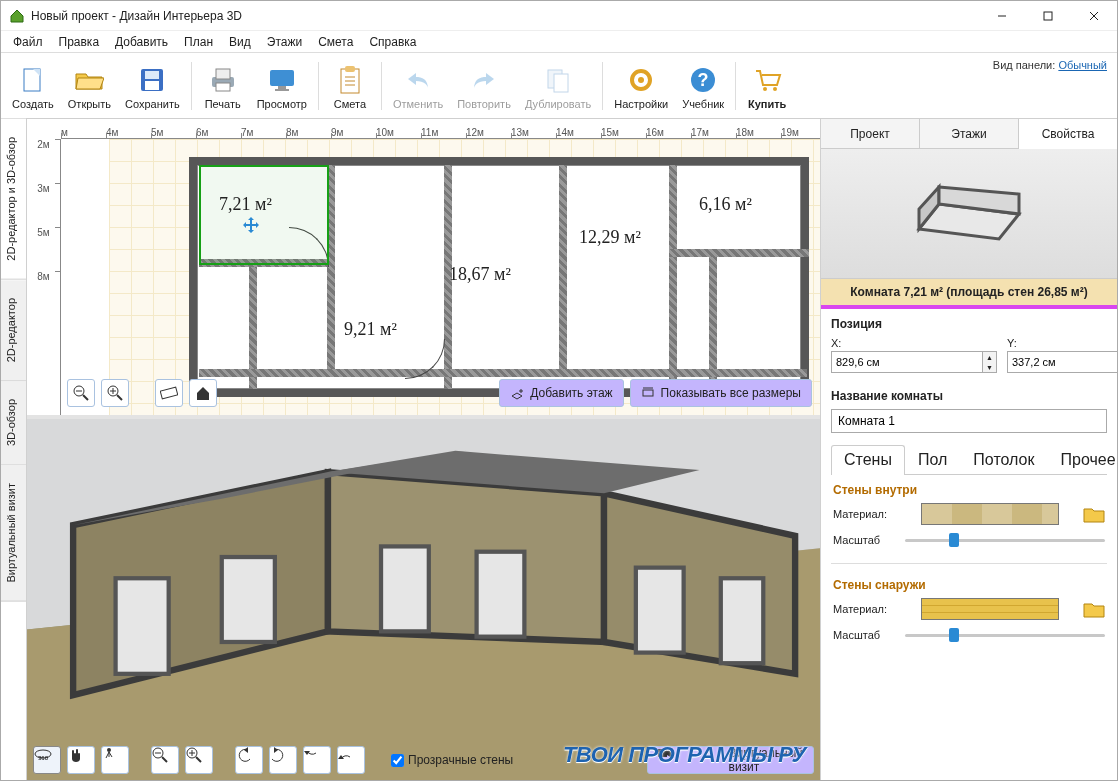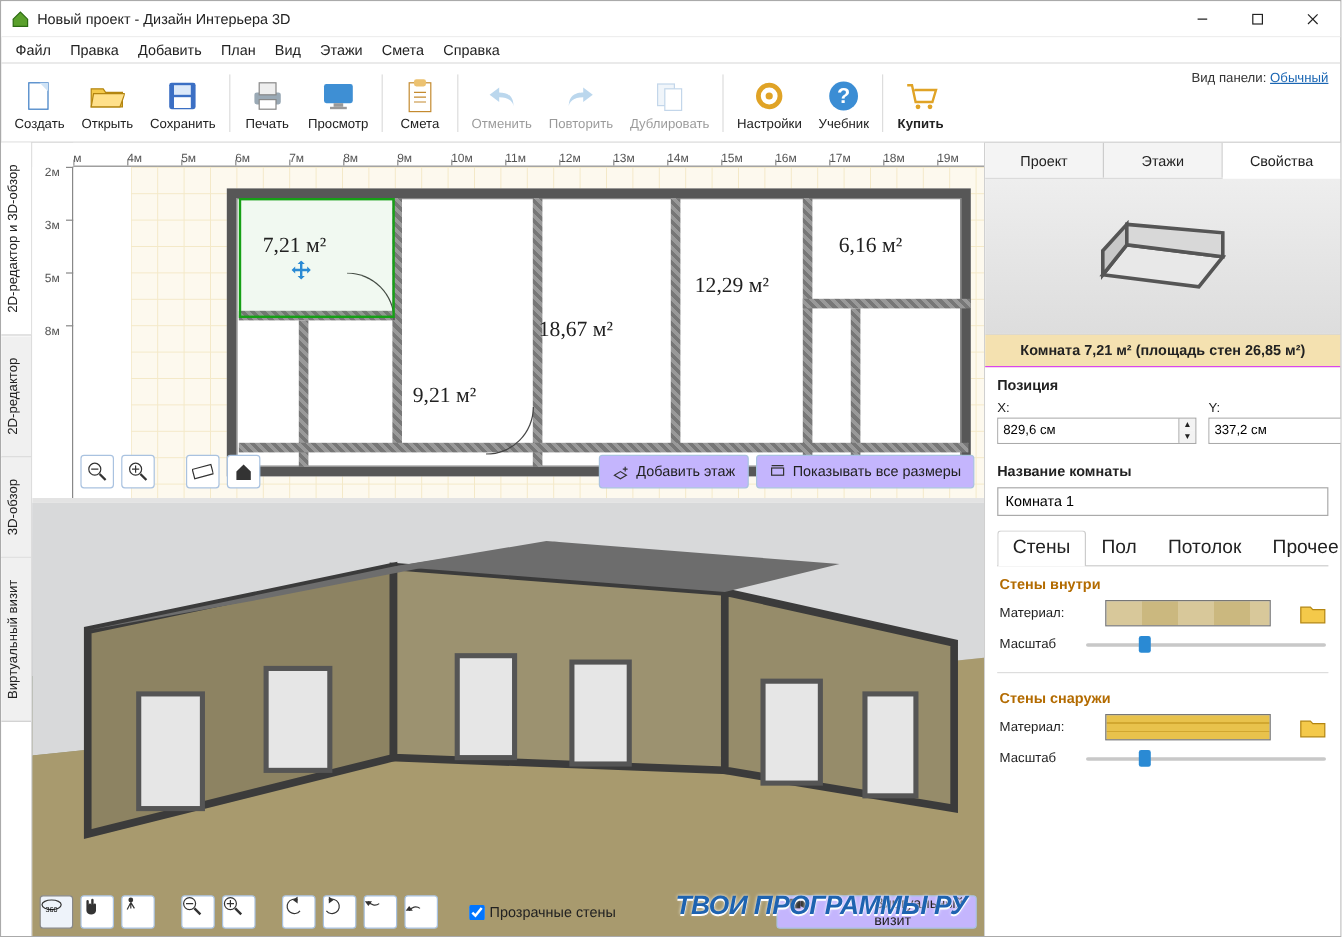--- a/index.html
+++ b/index.html
@@ -55,21 +55,21 @@
 .pane3d svg { width: 100%; height: 100%; }
 .view-toolbar { position: absolute; left: 6px; bottom: 6px; right: 6px; display: flex; align-items: center; gap: 6px; }
 .view-toolbar .chk { margin-left: 20px; display: flex; align-items: center; gap: 4px; }
 
 .rightp { width: 296px; display: flex; flex-direction: column; background: #fff; }
 .rtabs { height: 30px; display: flex; border-bottom: 1px solid #ccc; }
 .rtab { flex: 1; display: flex; align-items: center; justify-content: center; border-right: 1px solid #ccc; cursor: pointer; font-size: 12px; background: #f4f4f4; }
 .rtab:last-child { border-right: none; }
 .rtab.active { background: #fff; border-bottom: 1px solid #fff; margin-bottom: -1px; }
 .preview3d { height: 130px; background: linear-gradient(#eee,#ddd); display: flex; align-items: center; justify-content: center; border-bottom: 1px solid #ccc; }
-.room-info { background: #f4e1b0; text-align: center; padding: 6px 4px; font-weight: bold; font-size: 12px; border-bottom: 1px solid #d946ef; }
+.room-info { background: #f4e1b0; text-align: center; padding: 6px 4px; font-weight: bold; font-size: 12px; border-bottom: 4px solid #d946ef; }
 .section { padding: 8px 10px; display: flex; flex-direction: column; gap: 6px; }
 .sec-title { font-weight: bold; font-size: 12px; }
 .pos-row { display: flex; gap: 10px; }
 .pos-col { flex: 1; display: flex; flex-direction: column; gap: 2px; }
 .pos-col label { font-size: 11px; }
 .spin { display: flex; border: 1px solid #aaa; height: 22px; }
 .spin input { flex: 1; border: none; padding: 0 4px; font-size: 11px; min-width: 0; }
 .spin .sbtn { width: 14px; display: flex; flex-direction: column; border-left: 1px solid #aaa; }
 .spin .sbtn div { flex: 1; display: flex; align-items: center; justify-content: center; font-size: 7px; cursor: pointer; background: #f3f3f3; }
 .txtfield { border: 1px solid #aaa; height: 24px; padding: 2px 6px; font-size: 12px; }

